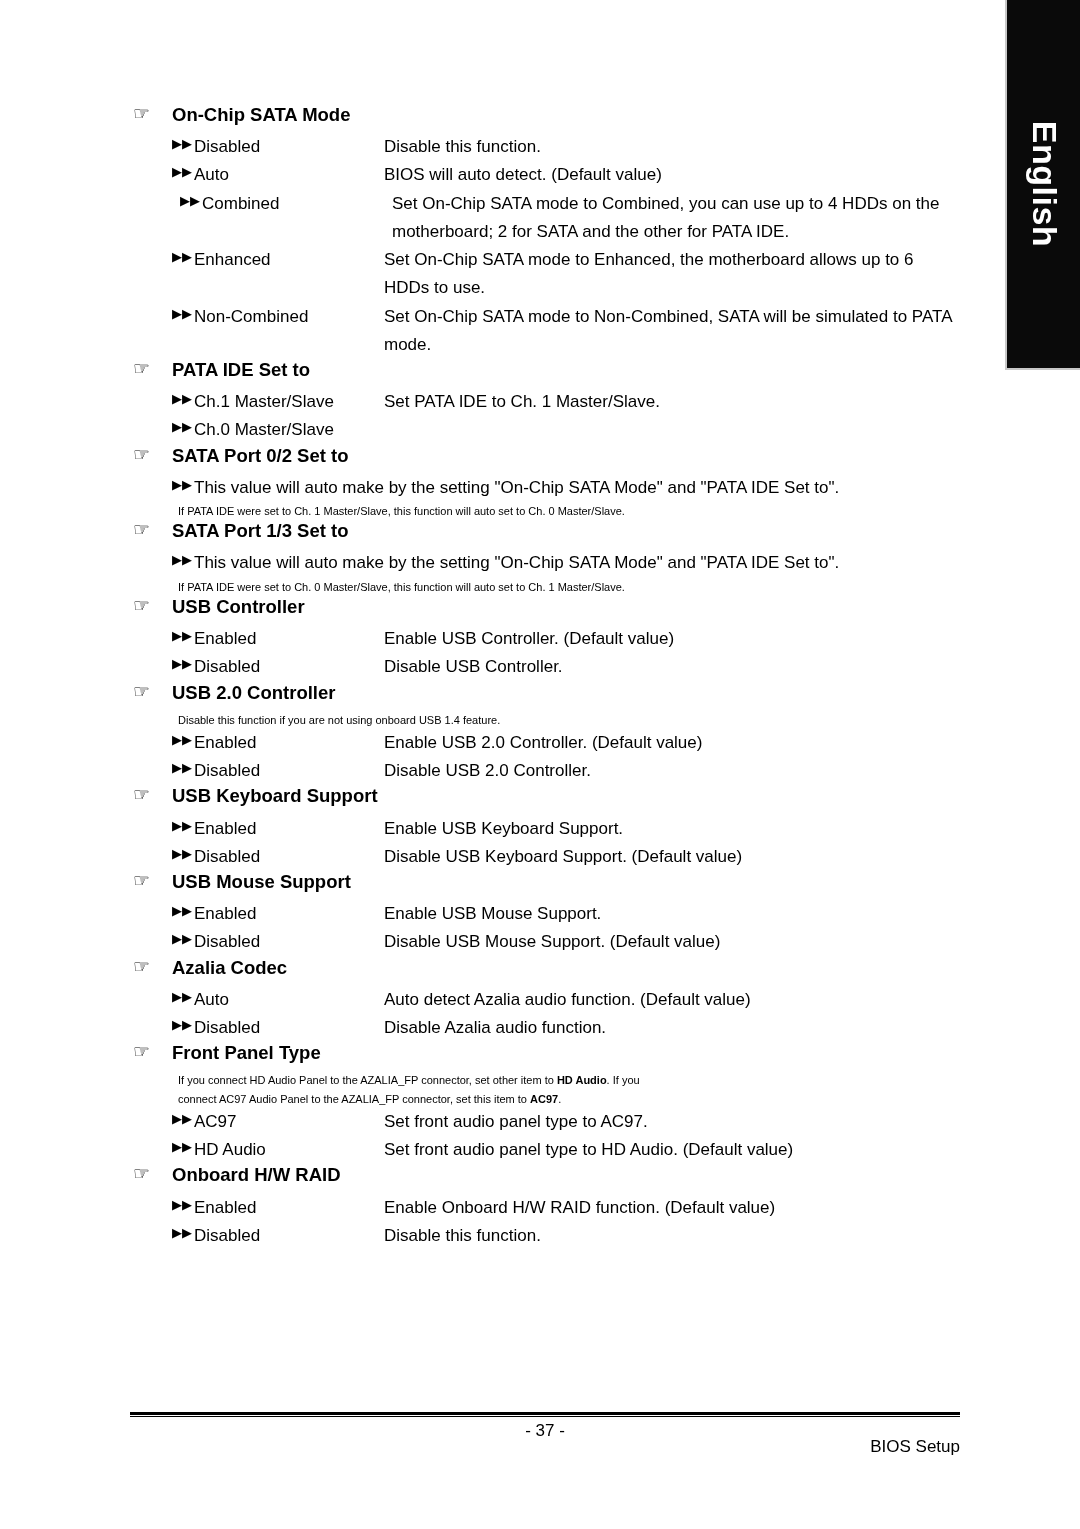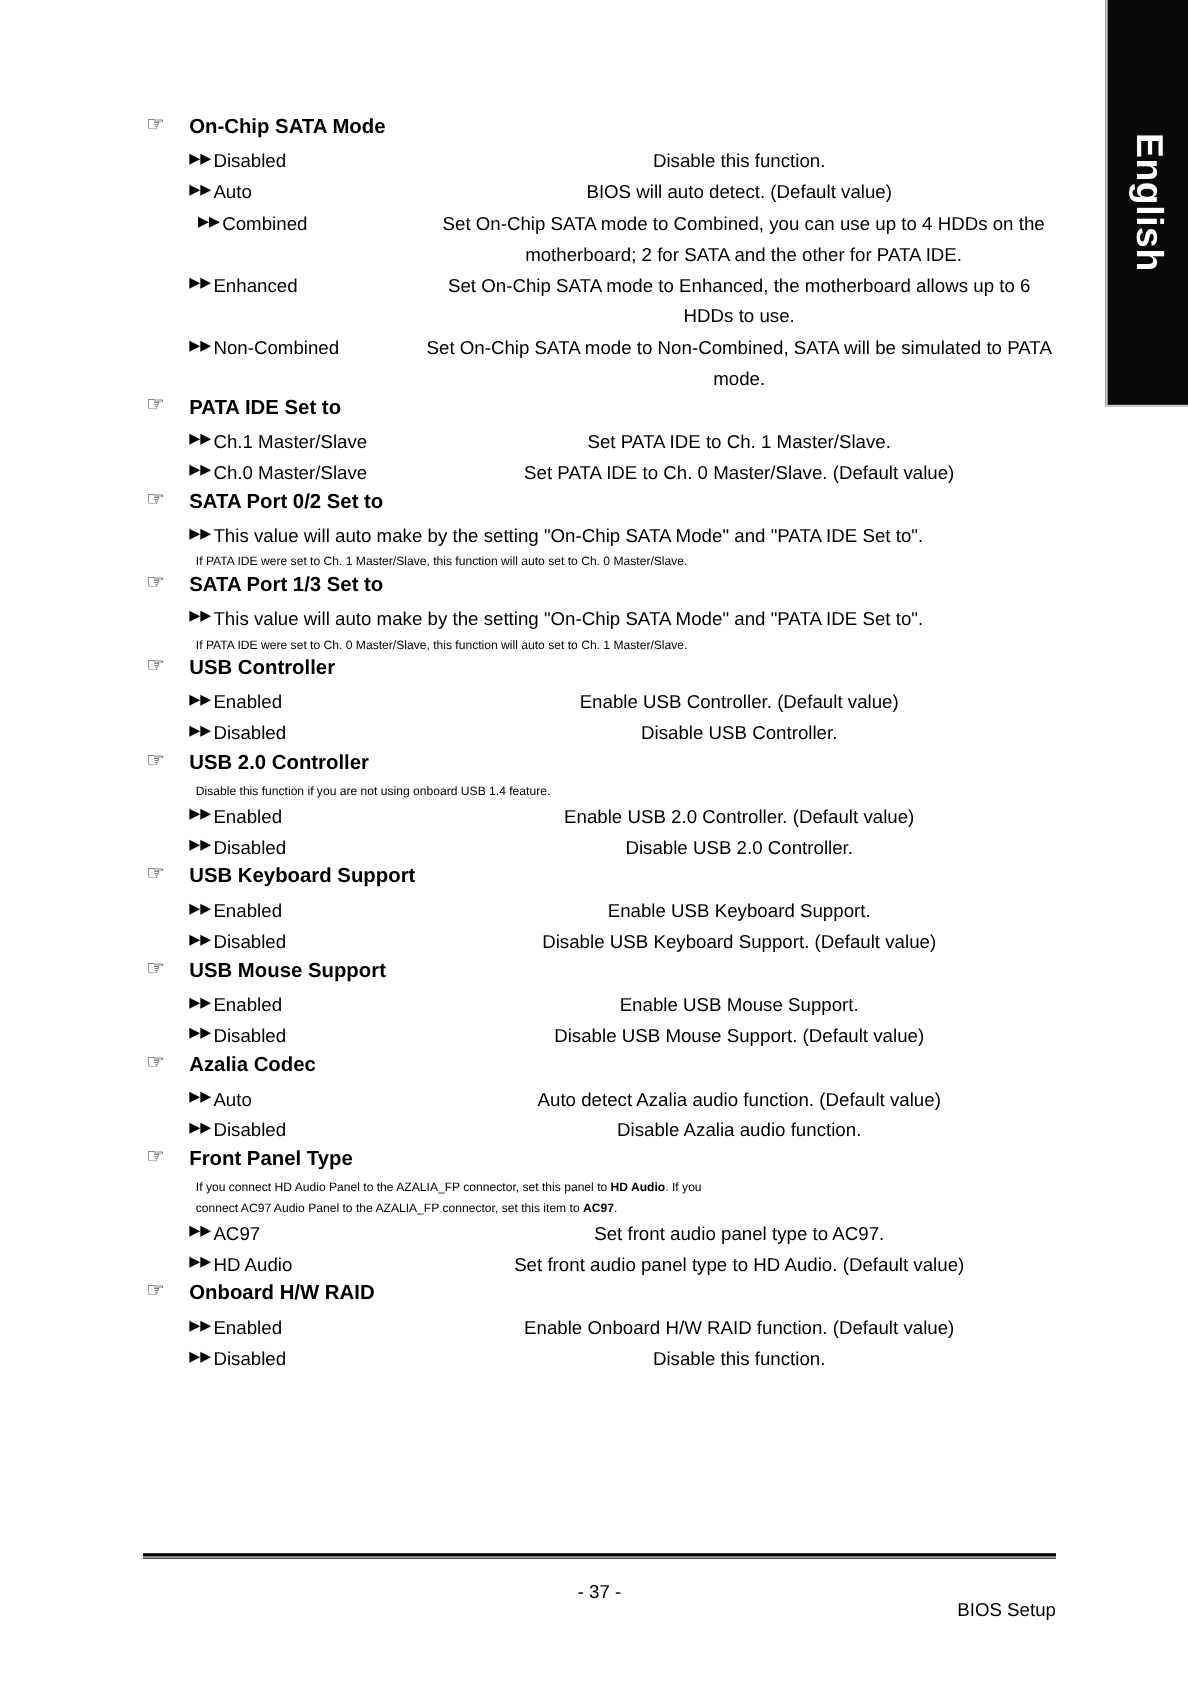--- a/index.html
+++ b/index.html
@@ -90,21 +90,20 @@
     box-sizing: content-box;
     font-size: 13px;
     line-height: 1.66;
   }
   .opt-row .opt-label {
     flex: 0 0 190px;
     width: 190px;
   }
   .opt-row .opt-desc {
     flex: 1 1 auto;
-    text-align: center;
   }
   .opt-row.indented .bullet { padding-left: 50px; }
 
   
   .line-row {
     display: flex;
     align-items: flex-start;
     font-size: 17px;
     line-height: 1.66;
   }
@@ -131,21 +130,21 @@
   }
   #footer .rule-thin {
     height: 1px;
     background: #000;
     width: 100%;
     margin-top: 1px;
   }
   #footer .foot-row {
     position: relative;
     height: 30px;
-    margin-top: 21px;
+    margin-top: 4px;
   }
   #footer .page-num {
     position: absolute;
     left: 0;
     right: 0;
     text-align: center;
     font-size: 17px;
   }
   #footer .foot-right {
     position: absolute;
@@ -196,21 +195,20 @@
       <div class="section">
         <div class="heading"><span class="hand-icon">☞</span><span>PATA IDE Set to</span></div>
         <div class="opt-row">
           <span class="bullet">▶▶</span>
           <span class="opt-label">Ch.1 Master/Slave</span>
           <span class="opt-desc">Set PATA IDE to Ch. 1 Master/Slave.</span>
         </div>
         <div class="opt-row">
           <span class="bullet">▶▶</span>
           <span class="opt-label">Ch.0 Master/Slave</span>
-          <span class="opt-desc">Set PATA IDE to Ch. 0 Master/Slave. (Default value)</span>
         </div>
       </div>
       <div class="section">
         <div class="heading"><span class="hand-icon">☞</span><span>SATA Port 0/2 Set to</span></div>
         <div class="line-row">
           <span class="bullet">▶▶</span>
           <span class="line-text">This value will auto make by the setting "On-Chip SATA Mode" and "PATA IDE Set to".</span>
         </div>
         <div class="note">If PATA IDE were set to Ch. 1 Master/Slave, this function will auto set to Ch. 0 Master/Slave.</div>
       </div>
@@ -283,21 +281,21 @@
           <span class="opt-desc">Auto detect Azalia audio function. (Default value)</span>
         </div>
         <div class="opt-row">
           <span class="bullet">▶▶</span>
           <span class="opt-label">Disabled</span>
           <span class="opt-desc">Disable Azalia audio function.</span>
         </div>
       </div>
       <div class="section">
         <div class="heading"><span class="hand-icon">☞</span><span>Front Panel Type</span></div>
-        <div class="note"><span>If you connect HD Audio Panel to the AZALIA_FP connector, set this panel to </span><b>HD Audio</b><span>. If you</span></div>
+        <div class="note"><span>If you connect HD Audio Panel to the AZALIA_FP connector, set other item to </span><b>HD Audio</b><span>. If you</span></div>
         <div class="note"><span>connect AC97 Audio Panel to the AZALIA_FP connector, set this item to </span><b>AC97</b><span>.</span></div>
         <div class="opt-row">
           <span class="bullet">▶▶</span>
           <span class="opt-label">AC97</span>
           <span class="opt-desc">Set front audio panel type to AC97.</span>
         </div>
         <div class="opt-row">
           <span class="bullet">▶▶</span>
           <span class="opt-label">HD Audio</span>
           <span class="opt-desc">Set front audio panel type to HD Audio. (Default value)</span>

